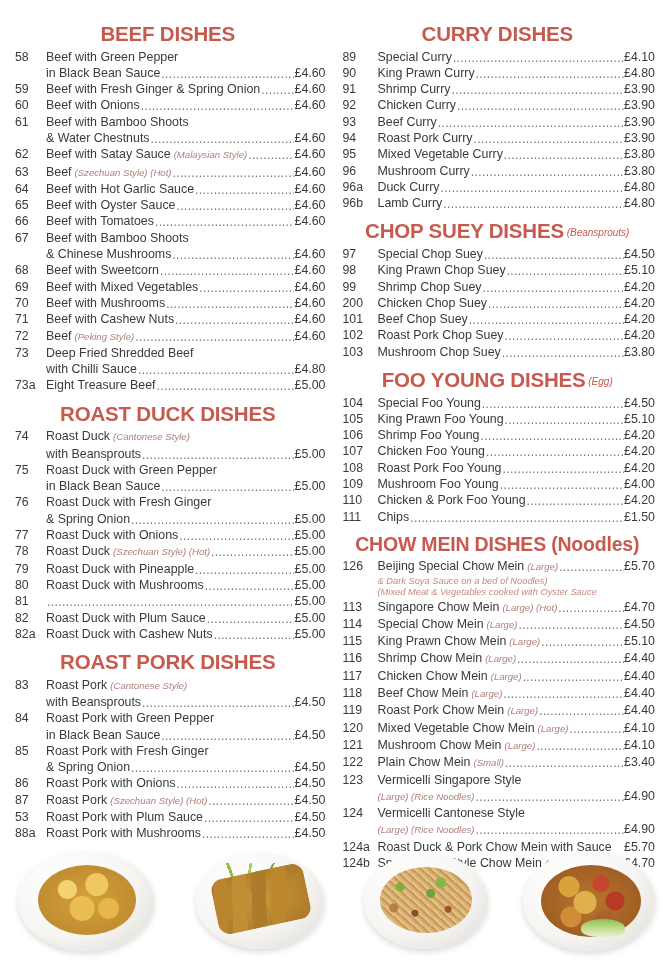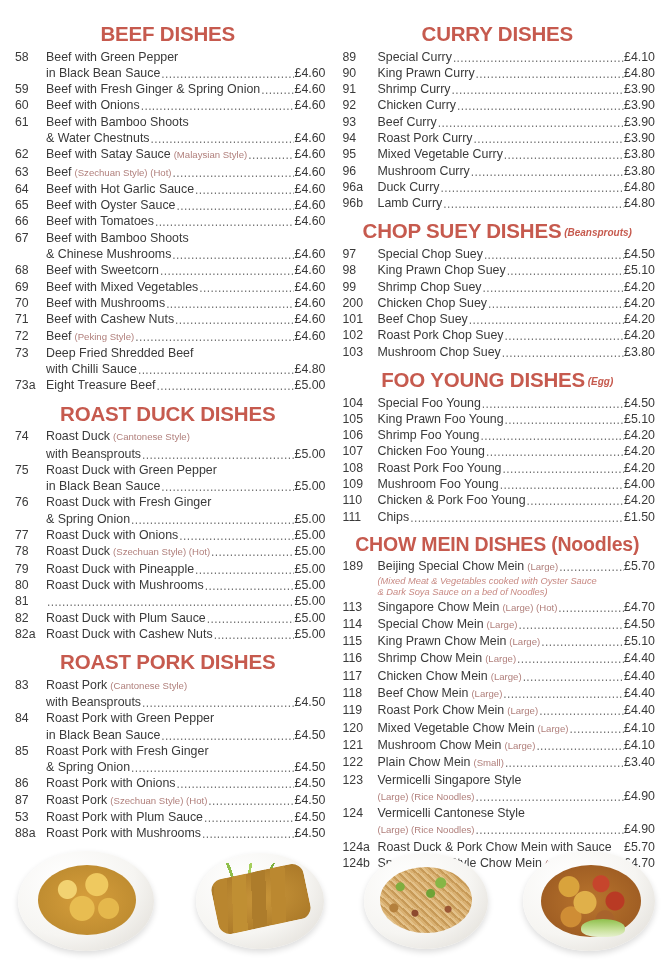--- a/index.html
+++ b/index.html
@@ -30,21 +30,21 @@
     font-weight: bold;
     font-size: 20.5px;
     letter-spacing: -0.2px;
     margin: 9px 0 4px 0;
     line-height: 1.05;
     white-space: nowrap;
   }
   .sec-head .suffix {
     font-size: 10px;
     font-style: italic;
-    font-weight: bold;
+    font-weight: normal;
     letter-spacing: 0;
     vertical-align: 2px;
   }
   .sec-head.compact { font-size: 19.5px; }
 
   .item {
     display: flex;
     align-items: flex-start;
     font-size: 12.4px;
     color: #3a3a3a;
@@ -64,20 +64,21 @@
 
   .line {
     display: flex;
     align-items: baseline;
     width: 100%;
     line-height: 16.3px;
   }
   .label { white-space: nowrap; }
   .note {
     color: #b07f7b;
+    font-style: italic;
     font-size: 9.6px;
     white-space: nowrap;
     padding-left: 3px;
   }
   .leader {
     flex: 1 1 auto;
     min-width: 0;
     overflow: hidden;
     white-space: nowrap;
     color: #6f6f6f;
@@ -828,30 +829,30 @@
                 <span class="label">Chips</span>
                 <span class="leader">..........................................................................................</span>
                 <span class="price">£1.50</span>
               </div>
             </div>
           </div>
         </div>
         <div class="section">
           <div class="sec-head compact"><span>CHOW MEIN DISHES (Noodles)</span></div>
           <div class="item">
-            <div class="num">189</div>
+            <div class="num">126</div>
             <div class="body">
               <div class="line">
                 <span class="label">Beijing Special Chow Mein</span>
                 <span class="note">(Large)</span>
                 <span class="leader">..........................................................................................</span>
                 <span class="price">£5.70</span>
               </div>
+              <div class="desc">&amp; Dark Soya Sauce on a bed of Noodles)</div>
               <div class="desc">(Mixed Meat &amp; Vegetables cooked with Oyster Sauce</div>
-              <div class="desc">&amp; Dark Soya Sauce on a bed of Noodles)</div>
             </div>
           </div>
           <div class="item">
             <div class="num">113</div>
             <div class="body">
               <div class="line">
                 <span class="label">Singapore Chow Mein</span>
                 <span class="note">(Large) (Hot)</span>
                 <span class="leader">..........................................................................................</span>
                 <span class="price">£4.70</span>

